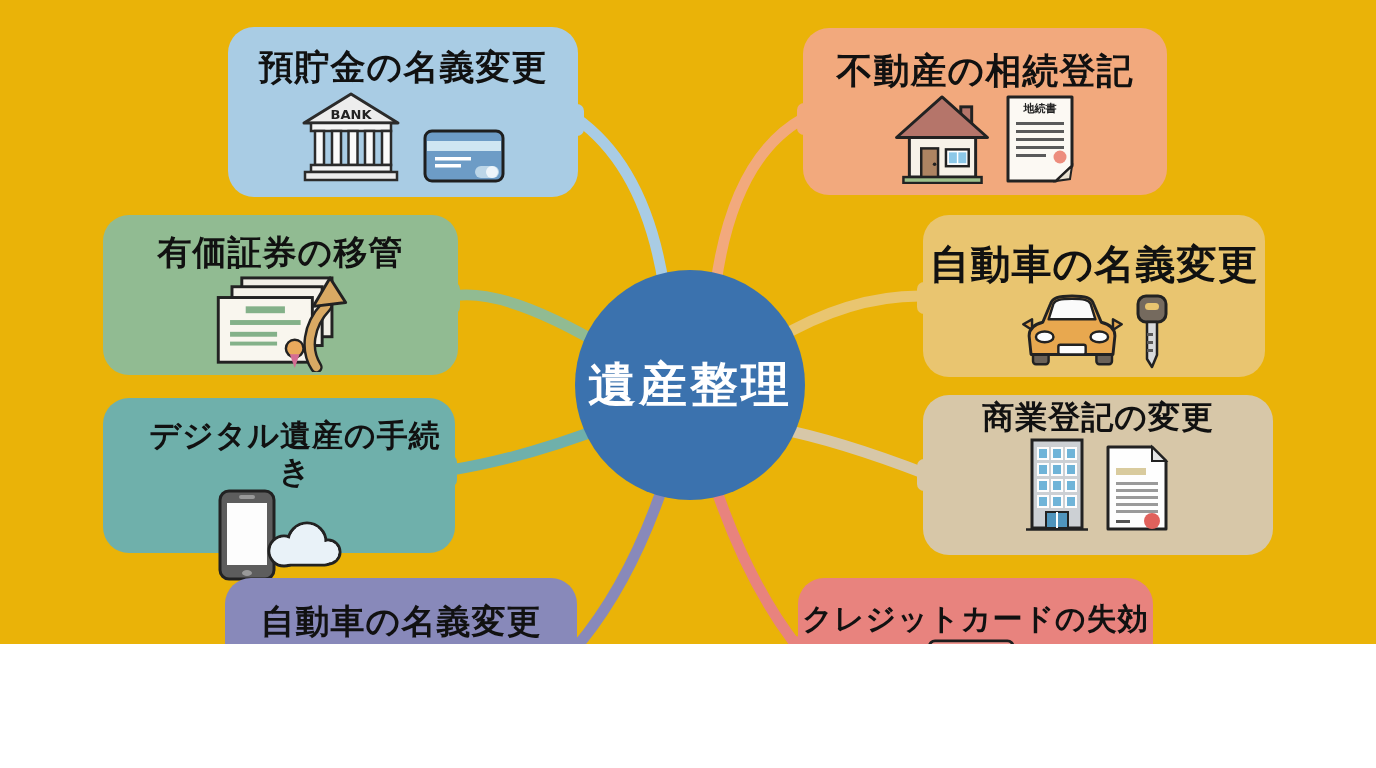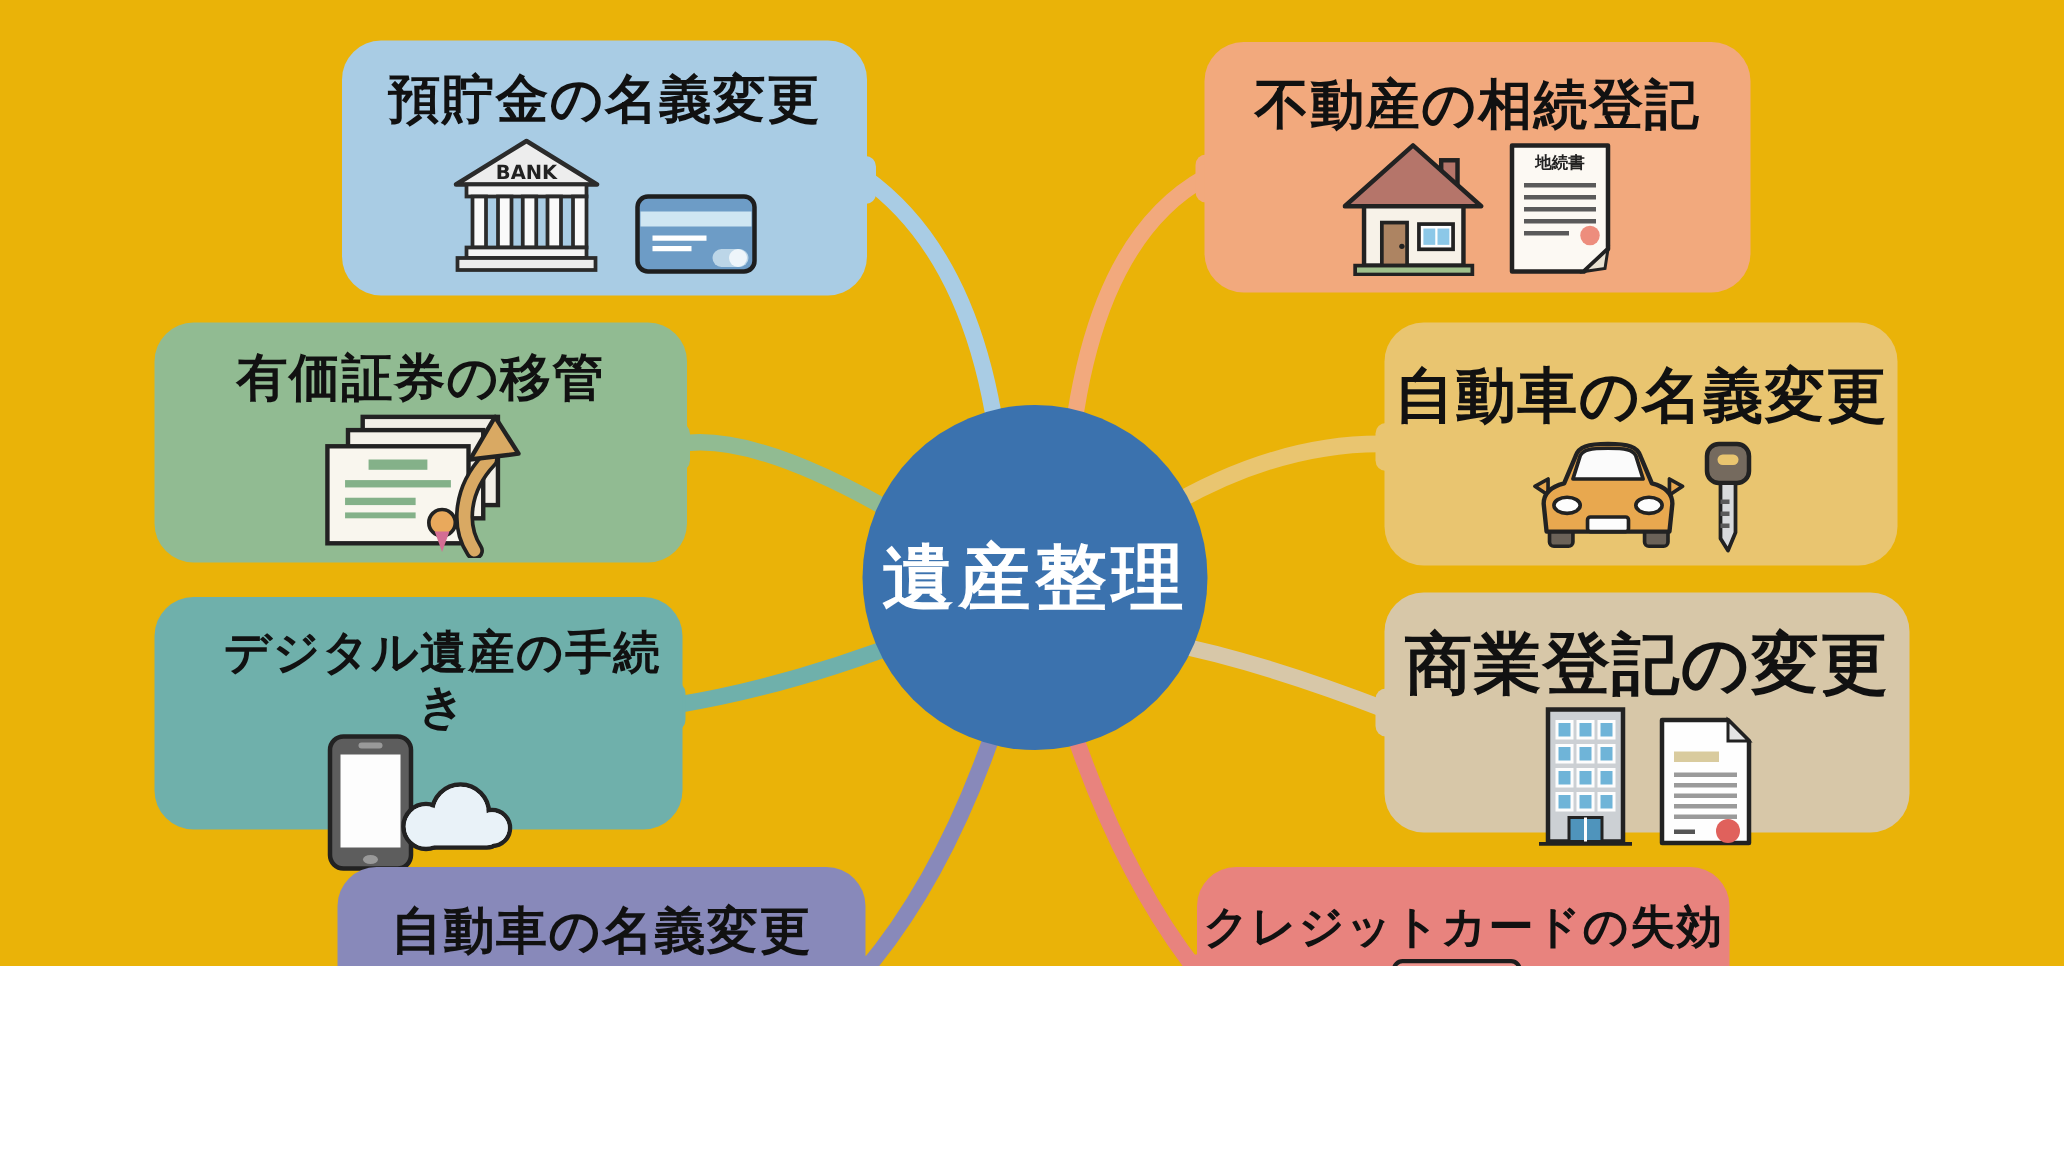--- a/index.html
+++ b/index.html
@@ -178,21 +178,21 @@
         <rect x="10" y="10" width="14" height="7" rx="3.5" fill="#e9c570"></rect>
         <path d="M12,29 H22 V62 L17,74 L12,66 Z" fill="#d8dadc" stroke="#222" stroke-width="2.5" stroke-linejoin="round"></path>
         <rect x="12" y="40" width="6" height="3" fill="#5a5a5a"></rect>
         <rect x="12" y="48" width="6" height="3" fill="#5a5a5a"></rect>
         <rect x="12" y="56" width="6" height="3" fill="#5a5a5a"></rect>
       </svg>
     </div>
   </div>
 
   <div class="node" style="left: 923px; top: 395px; width: 350px; height: 160px; background: rgb(215, 199, 168);">
-    <div class="node-title" style="margin-top:22px;font-size:45px;">商業登記の変更</div>
+    <div class="node-title" style="margin-top:4px;font-size:32px;">商業登記の変更</div>
     <div class="icon-row" style="margin-top:0px;gap:16px;">
       <svg width="62" height="96" viewBox="0 0 62 96">
         <rect x="6" y="4" width="50" height="88" fill="#ccd0d4" stroke="#222" stroke-width="3"></rect>
         <g fill="#6fb4d8" stroke="#fdfdfd" stroke-width="2">
           <rect x="12" y="12" width="10" height="11"></rect>
             <rect x="26" y="12" width="10" height="11"></rect>
             <rect x="40" y="12" width="10" height="11"></rect>
           <rect x="12" y="28" width="10" height="11"></rect>
             <rect x="26" y="28" width="10" height="11"></rect>
             <rect x="40" y="28" width="10" height="11"></rect>

